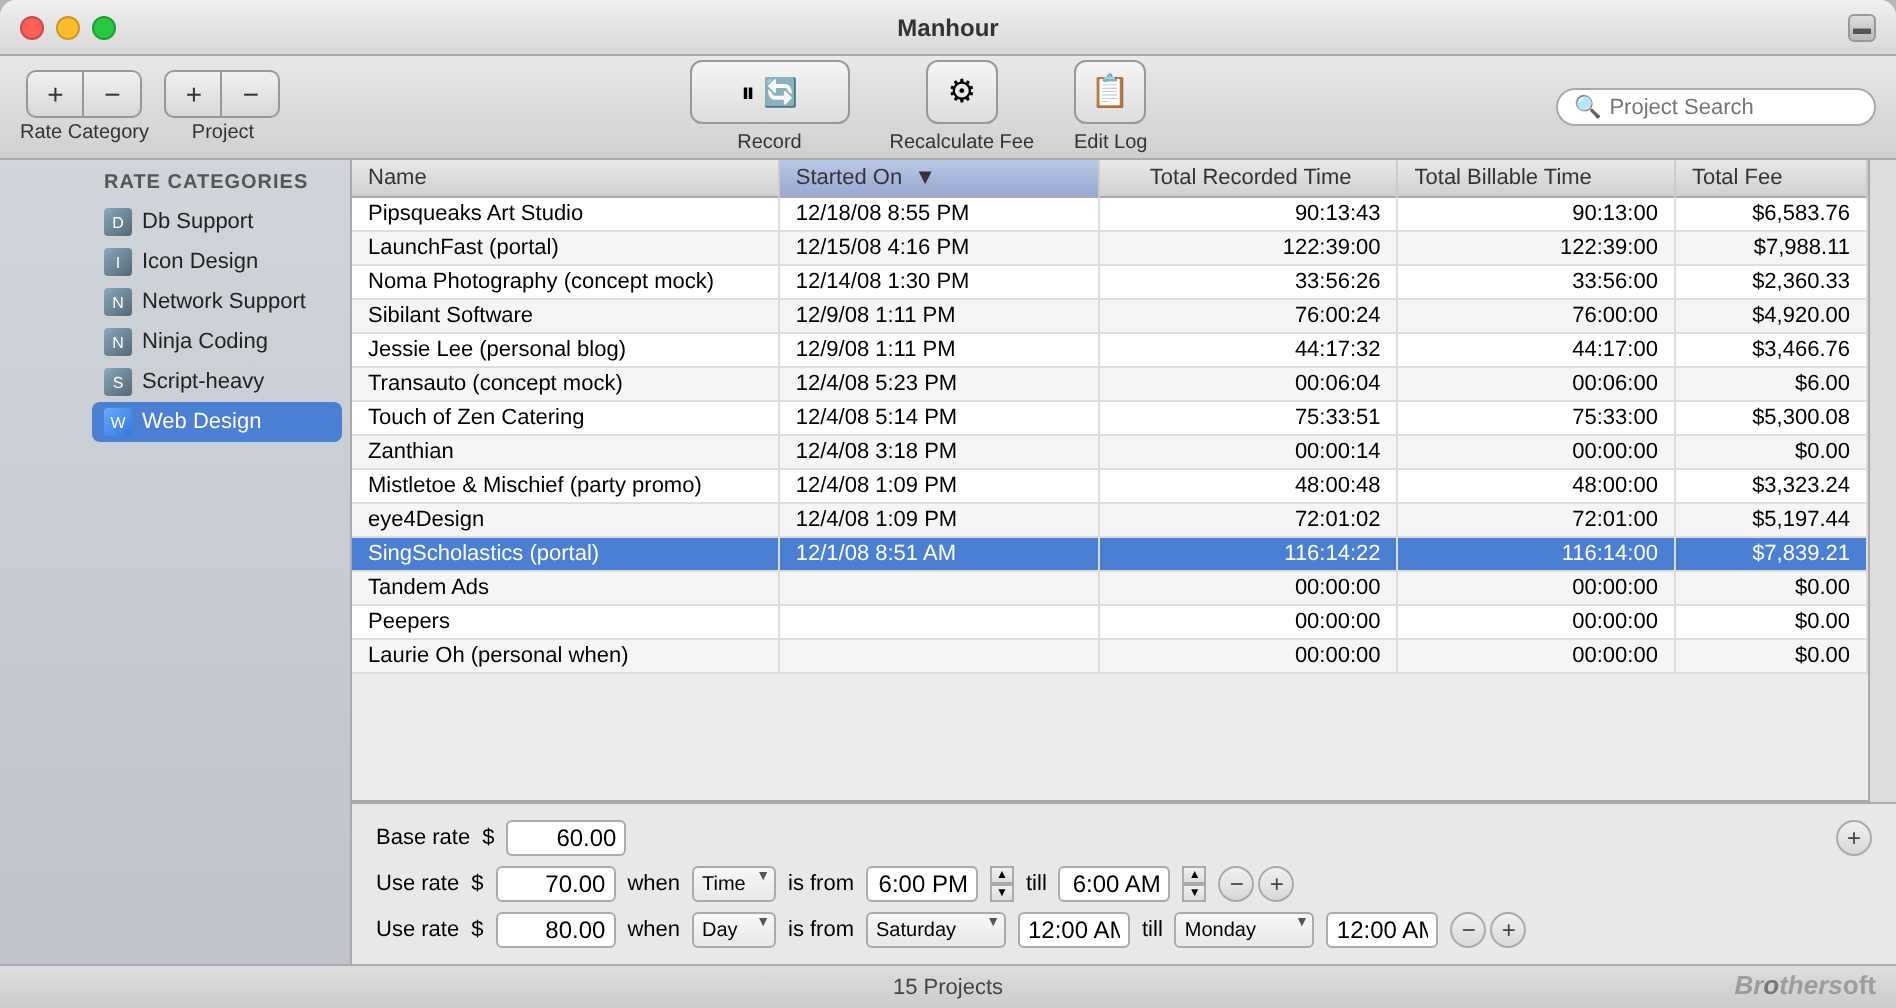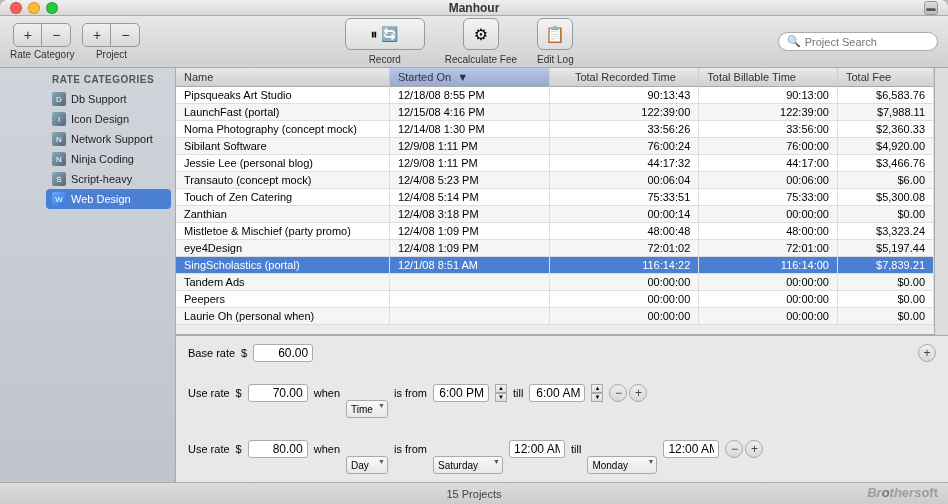--- a/index.html
+++ b/index.html
@@ -14,21 +14,21 @@
     .window {
       width: 948px;
       height: 504px;
       background: #ececec;
       border-radius: 8px;
       display: flex;
       flex-direction: column;
       box-shadow: 0 4px 20px rgba(0,0,0,0.4);
     }
     .titlebar {
-      height: 16px;
+      height: 28px;
       background: linear-gradient(to bottom, #f0f0f0, #d8d8d8);
       border-radius: 8px 8px 0 0;
       border-bottom: 1px solid #aaa;
       display: flex;
       align-items: center;
       padding: 0 10px;
       position: relative;
     }
     .traffic-lights {
       display: flex;
@@ -295,21 +295,20 @@
       font-size: 10px;
       padding: 0 14px 0 4px;
       appearance: none;
       -webkit-appearance: none;
       position: relative;
       cursor: pointer;
     }
     .select-wrap {
       position: relative;
       display: inline-block;
-      margin-top: 33px;
     }
     .select-wrap::after {
       content: '▼';
       position: absolute;
       right: 3px;
       top: 2px;
       font-size: 7px;
       pointer-events: none;
       color: #555;
     }

